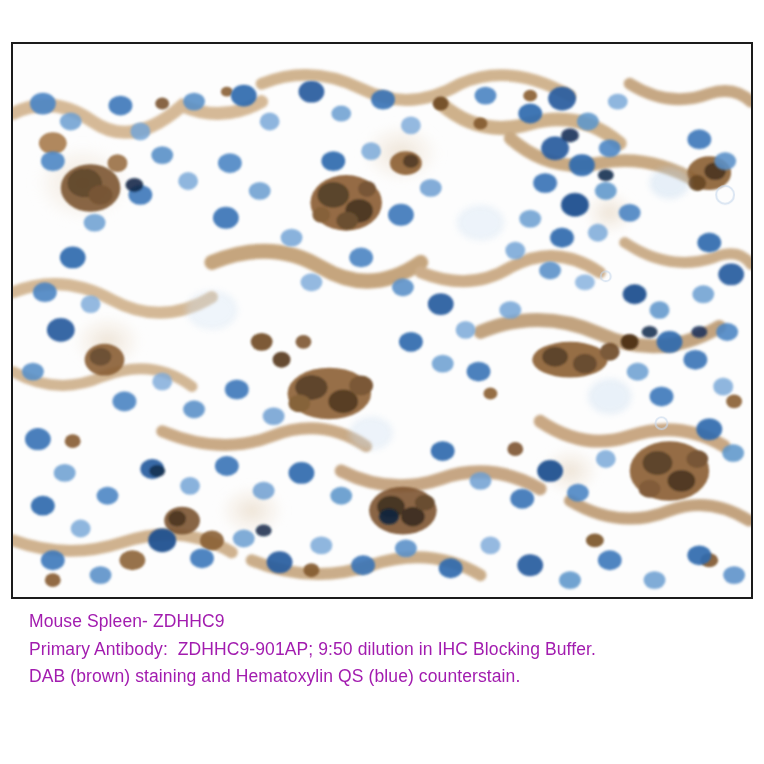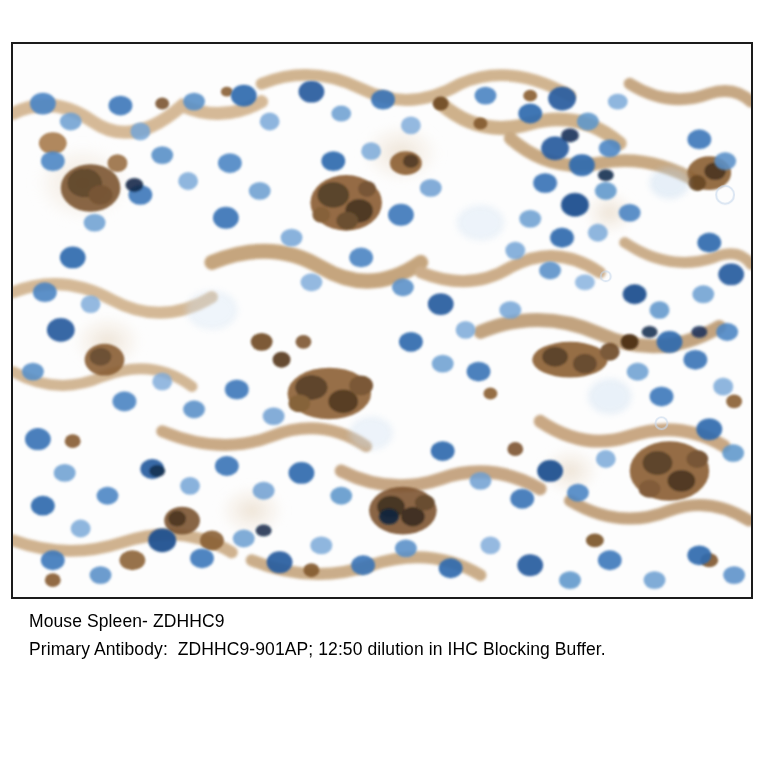--- a/index.html
+++ b/index.html
@@ -48,21 +48,21 @@
   #caption-block {
     position: absolute;
     left: 29px;
     top: 608px;
     width: 720px;
   }
   .caption-line {
     font-family: "Liberation Sans", sans-serif;
     font-size: 17.5px;
     line-height: 27.5px;
-    color: #000000;
+    color: #a21caf;
     white-space: pre;
     letter-spacing: 0.1px;
   }
 </style>
 </head>
 <body>
 
 <div id="figure-root">
 
   <div id="micrograph-frame">
@@ -342,16 +342,17 @@
       <g fill="none" stroke="#c7d9ec" stroke-width="2" opacity="0.65">
         <circle cx="716" cy="152" r="9"></circle>
         <circle cx="652" cy="382" r="6"></circle>
         <circle cx="596" cy="234" r="5"></circle>
       </g>
     </svg>
   </div>
 
   <div id="caption-block">
     <div class="caption-line">Mouse Spleen- ZDHHC9</div>
-    <div class="caption-line">Primary Antibody:  ZDHHC9-901AP; 12:50 dilution in IHC Blocking Buffer.</div>
+    <div class="caption-line">Primary Antibody:  ZDHHC9-901AP; 9:50 dilution in IHC Blocking Buffer.</div>
+    <div class="caption-line">DAB (brown) staining and Hematoxylin QS (blue) counterstain.</div>
   </div>
 
 </div>
 
 </body></html>

